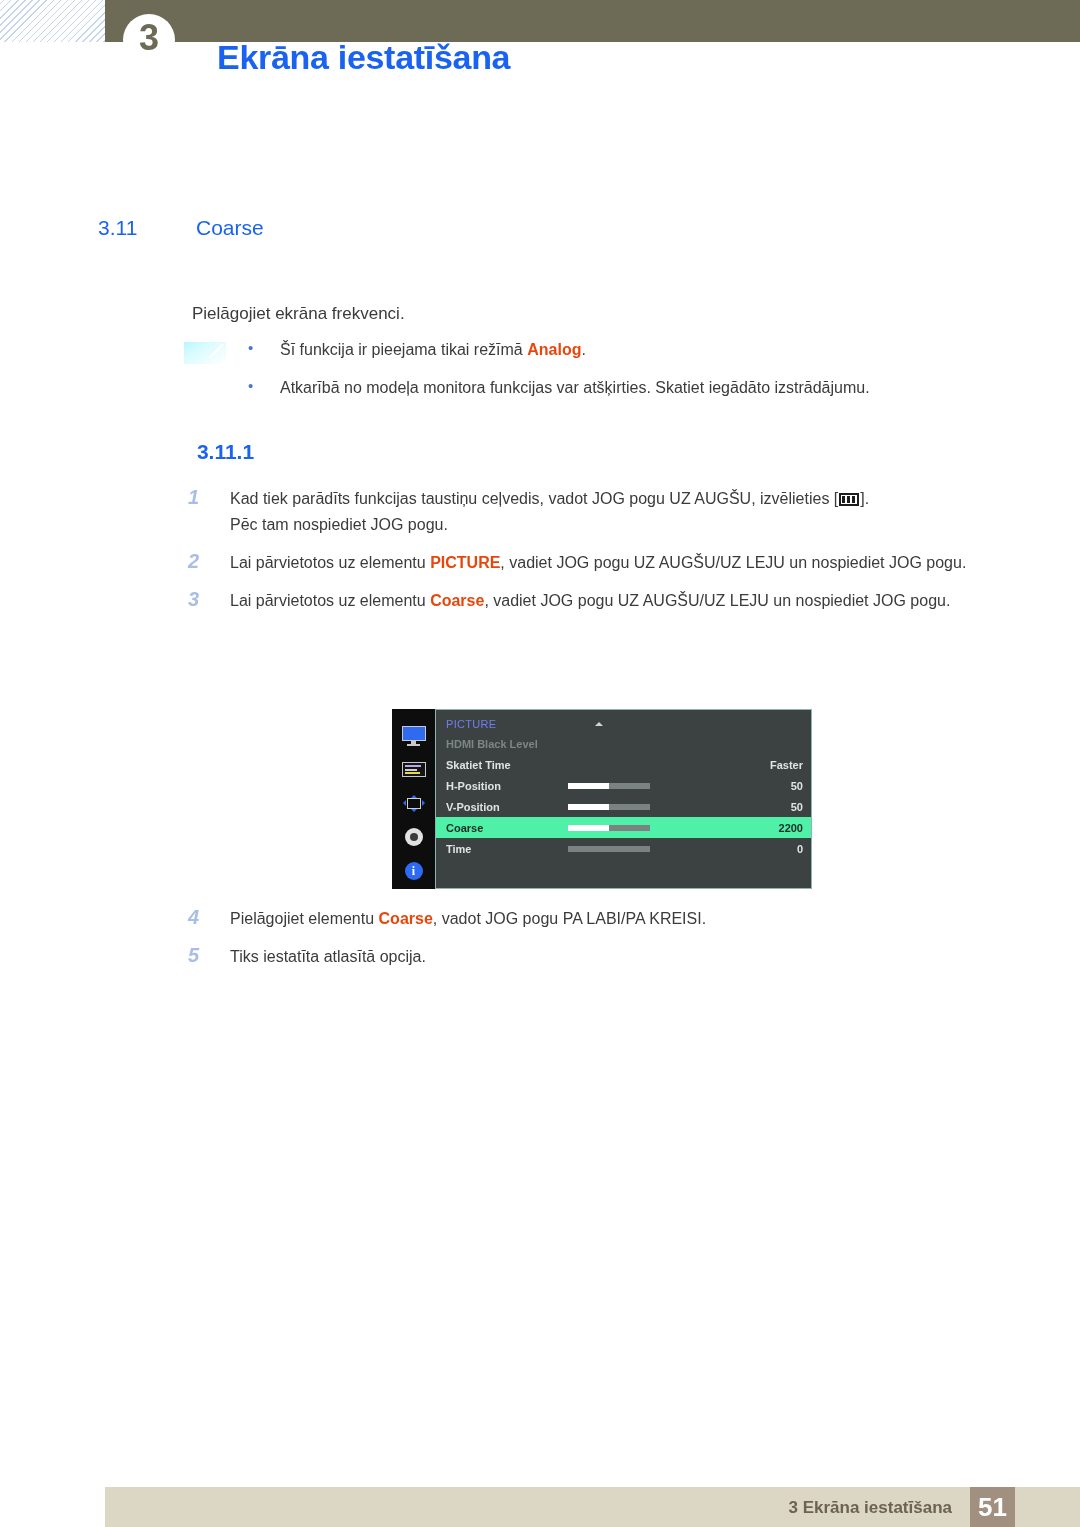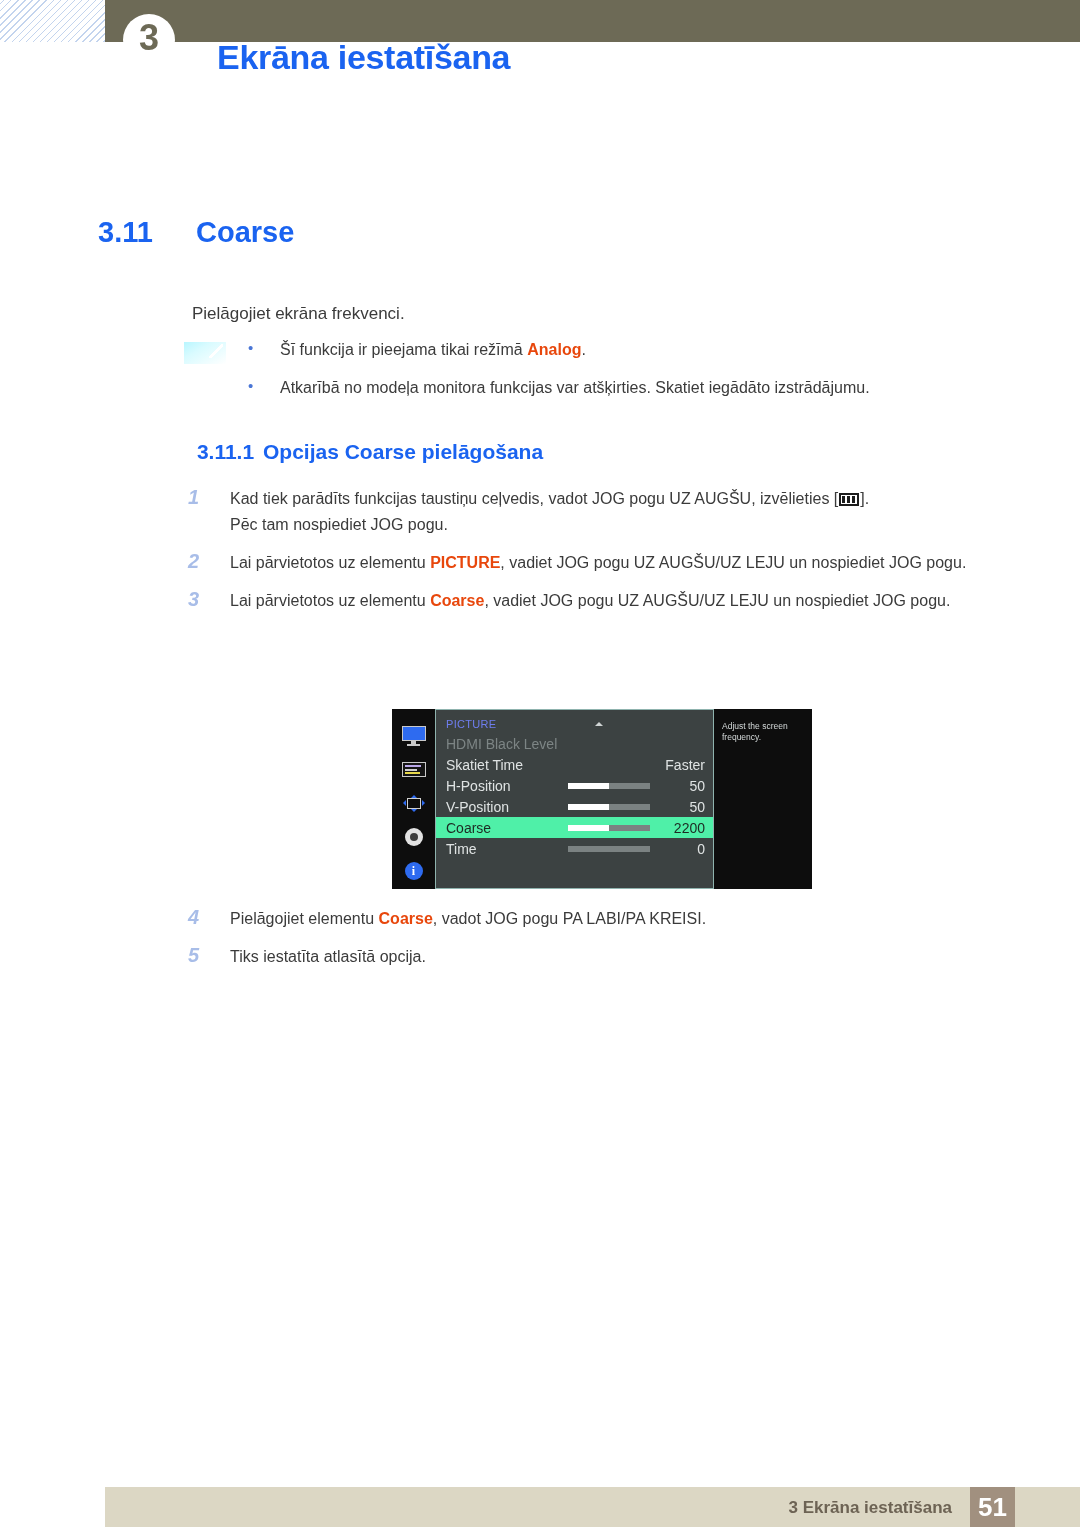--- a/index.html
+++ b/index.html
@@ -35,21 +35,21 @@
   .banner-title {
     position: absolute; left: 217px; top: 38px;
     font-size: 34px; font-weight: bold; color: #1a63f0;
     letter-spacing: -0.3px;
   }
 
   
   .sec-head {
     position: absolute; left: 98px; top: 216px;
     display: flex; align-items: baseline;
-    color: #1a63f0; font-weight: bold; font-size: 29px;
+    color: #1a63f0; font-weight: normal; font-size: 21px;
   }
   .sec-num { width: 98px; }
   .sec-title { }
 
   .intro {
     position: absolute; left: 192px; top: 304px;
     font-size: 17px; color: #3b3b3b;
   }
 
   
@@ -180,21 +180,21 @@
   .osd-cat {
     color: #6f7ef0; font-size: 11px; padding: 2px 0 3px 10px; letter-spacing: .3px;
   }
   .osd-uparrow {
     position: absolute; left: 159px; top: 12px;
     width: 0; height: 0; border: 4px solid transparent;
     border-bottom-color: #cfd4d4; border-top: 0;
   }
   .osd-row {
     display: flex; align-items: center; height: 21px; padding: 0 8px 0 10px;
-    color: #dfe3e3; font-size: 14px;
+    color: #dfe3e3; font-size: 11px; font-weight: bold;
   }
   .osd-row.dim { color: #7d8585; }
   .osd-row.sel { background: #4ff0a8; color: #1d2b23; }
   .osd-label { flex: 0 0 122px; }
   .osd-track {
     flex: 0 0 82px; height: 6px; background: #7b8282; position: relative;
   }
   .osd-track .fill { position: absolute; left: 0; top: 0; height: 6px; background: #ffffff; }
   .osd-val { flex: 1; text-align: right; }
   .osd-right-text { flex: 1; text-align: right; }
@@ -245,21 +245,20 @@
     <div class="note-item">
       <span>Šī funkcija ir pieejama tikai režīmā </span><span class="hl-red">Analog</span><span>.</span>
     </div>
     <div class="note-item">
       <span>Atkarībā no modeļa monitora funkcijas var atšķirties. Skatiet iegādāto izstrādājumu.</span>
     </div>
   </div>
 
   <div class="sub-head">
     <span class="sub-num">3.11.1</span>
-    <span>Opcijas Coarse pielāgošana</span>
   </div>
 
   <div class="steps">
     <div class="step">
       <div class="step-num">1</div>
       <div class="step-text">
         <span>Kad tiek parādīts funkcijas taustiņu ceļvedis, vadot JOG pogu UZ AUGŠU, izvēlieties [</span><span class="menu-glyph"><i></i><i></i><i></i></span><span>].</span><br>
         <span>Pēc tam nospiediet JOG pogu.</span>
       </div>
     </div>
@@ -351,21 +350,20 @@
 
       <div class="osd-row">
         <span class="osd-label">Time</span>
         <span class="osd-track">
             <span class="fill" style="width:0%"></span>
           </span>
         <span class="osd-val">0</span>
       </div>
     </div>
 
-    <div class="osd-help">Adjust the screen frequency.</div>
   </div>
 
   <div class="steps2">
     <div class="step">
       <div class="step-num">4</div>
       <div class="step-text">
         <span>Pielāgojiet elementu </span><span class="hl-red">Coarse</span><span>, vadot JOG pogu PA LABI/PA KREISI.</span>
       </div>
     </div>
     <div class="step">

